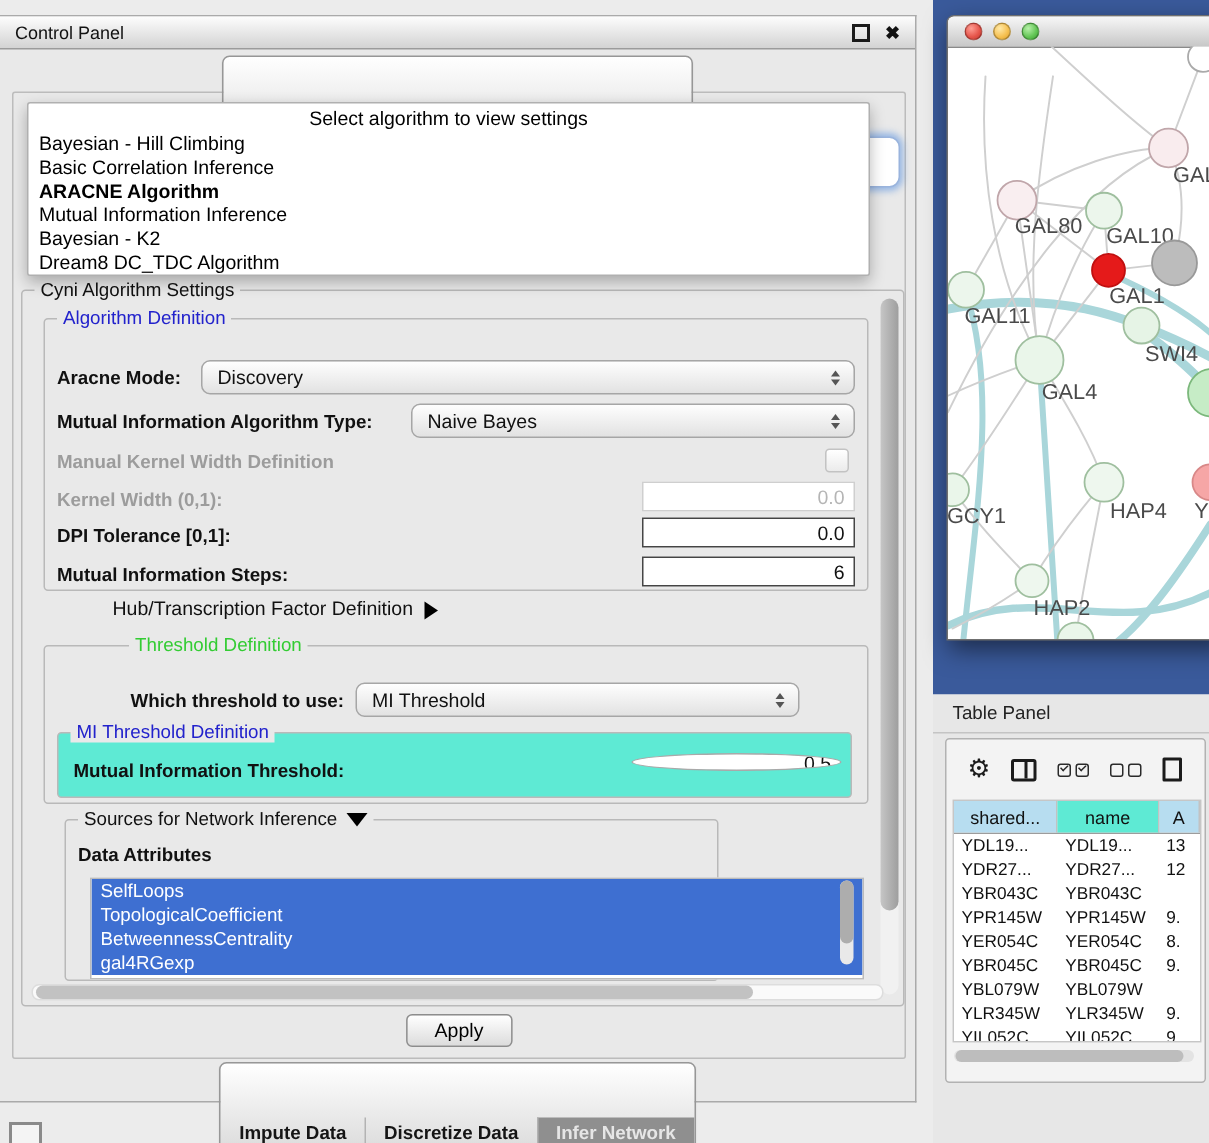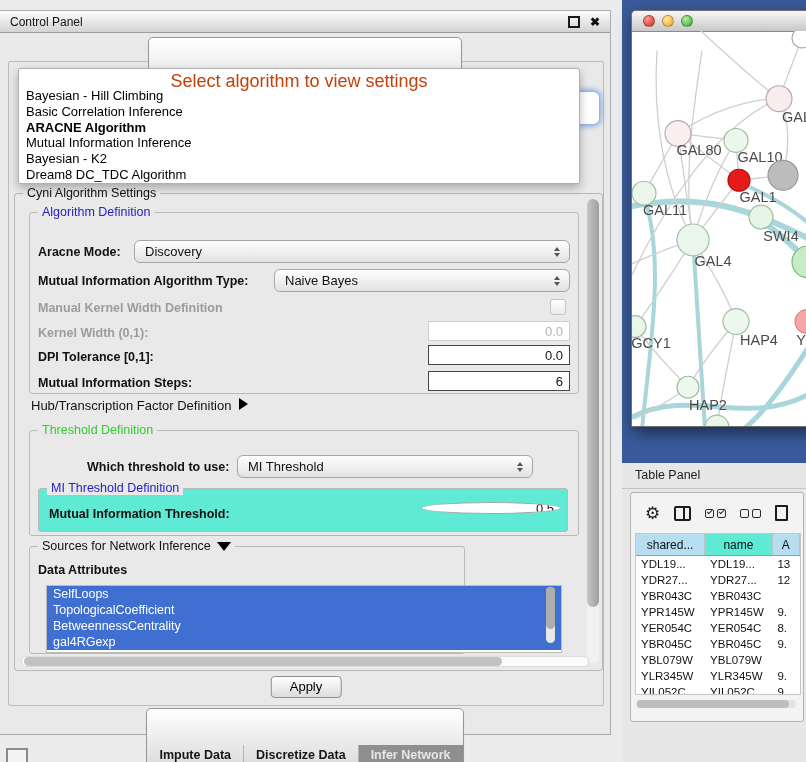--- a/index.html
+++ b/index.html
@@ -35,29 +35,29 @@
                   background:#fff;border:1px solid #9ab4dd;box-shadow:0 0 5px 2px rgba(92,146,224,.6);z-index:5;}
   .network-combo{position:absolute;left:36px;top:91px;width:524px;height:30px;border-radius:7px;
                  background:#fcfcfc;border:1px solid #c2c2c2;z-index:4;
                  display:flex;align-items:center;padding-left:14px;box-sizing:border-box;
                  font-size:13px;color:#c6c6c6;}
 
   
   .algo-popup{position:absolute;left:18px;top:57px;width:560px;height:114px;background:#fff;
               border:1px solid #b0b0b0;border-radius:2px;box-shadow:0 4px 10px rgba(0,0,0,.28);
               z-index:40;overflow:hidden;}
-  .pop-header{height:17px;text-align:center;color:#c2410c;font-size:18px;padding-top:2px;}
+  .pop-header{height:17px;text-align:center;color:#000000;font-size:13px;padding-top:2px;}
   .pop-item{height:15.8px;padding-left:7px;font-size:13px;color:#000;cursor:pointer;white-space:nowrap;}
   .pop-item.bold{font-weight:bold;}
 
   
   .groupbox{position:absolute;border:1px solid #b9b9b9;border-radius:3px;box-sizing:border-box;}
   .gtitle{position:absolute;top:-8px;left:8px;background:#e9e9e9;padding:0 4px;font-size:12.5px;white-space:nowrap;}
   .gtitle.blue{color:#2222cc;}
-  .gtitle.green{color:#33cc33;}
+  .gtitle.green{color:#33cc33;margin-left:48px;}
 
   .settings-group{left:5px;top:131px;width:589px;height:478px;}
   .vscroll{position:absolute;right:3px;top:5px;width:12px;height:464px;background:#f1f1f1;border-radius:6px;}
   .vscroll .thumb{position:absolute;left:0;top:0;width:12px;height:88%;border-radius:6px;
                   background:linear-gradient(90deg,#c6c6c6,#9e9e9e);cursor:pointer;}
 
   .lbl{position:absolute;font-size:12.5px;font-weight:bold;white-space:nowrap;}
   .lbl.dis{color:#9c9c9c;}
 
   .combo{position:absolute;height:23px;border:1px solid #a6a6a6;border-radius:6px;
@@ -71,21 +71,21 @@
             border-top:4.5px solid #555;}
 
   .tfield{position:absolute;height:20px;background:#fff;border:1px solid #454545;box-sizing:border-box;
           font-size:13px;text-align:right;padding:0 6px;font-family:"Liberation Sans",sans-serif;color:#111;}
   .tfield.dis{border:1px solid #cfcfcf;color:#b5b5b5;}
   .tfield.light{border:1px solid #a9a9a9;}
 
   .checkbox{position:absolute;width:14px;height:14px;border:1px solid #c3c3c3;border-radius:3px;
             background:linear-gradient(#ffffff,#ebebeb);}
 
-  .expander{position:absolute;font-size:13px;display:flex;align-items:flex-start;gap:8px;cursor:pointer;}
+  .expander{position:absolute;font-size:13px;display:flex;align-items:flex-end;gap:8px;cursor:pointer;margin-left:44px;}
   .tri-right{width:0;height:0;border-top:6px solid transparent;border-bottom:6px solid transparent;
              border-left:9px solid #000;display:inline-block;}
   .tri-down{width:0;height:0;border-left:7px solid transparent;border-right:7px solid transparent;
             border-top:9px solid #000;display:inline-block;margin-left:6px;vertical-align:middle;}
 
   .attr-list{position:absolute;left:16px;top:38px;width:514px;height:66px;background:#fff;
              border:1px solid #bbb;overflow:hidden;}
   .src-item{height:16px;line-height:16px;padding-left:6px;font-size:12.5px;color:#fff;
             background:#3e6fd1;cursor:pointer;white-space:nowrap;}
   .list-vscroll{position:absolute;right:1px;top:2px;width:9px;height:56px;border-radius:5px;background:#e9e9e9;}
@@ -251,21 +251,21 @@
               </span>
           </div>
 
           <div class="groupbox" style="left:8px;top:57px;width:530px;height:44px;background:#5eead4;">
             <span class="gtitle blue">MI Threshold Definition</span>
             <span class="lbl" style="left:10px;top:18px;">Mutual Information Threshold:</span>
             <input class="tfield light" style="left: 382px; top: 13px; width: 140px;" value="0.5">
           </div>
         </div>
 
-        <div class="groupbox" style="left:14px;top:352px;width:436px;height:108px;">
+        <div class="groupbox" style="left:28px;top:352px;width:436px;height:108px;">
           <span class="gtitle">
             <span>Sources for Network Inference</span><span class="tri-down"></span>
           </span>
           <span class="lbl" style="left:8px;top:16px;">Data Attributes</span>
           <div class="attr-list" id="attr-list">
               <div class="src-item" style="background: rgb(62, 111, 209);">SelfLoops</div>
               <div class="src-item" style="background: rgb(62, 111, 209);">TopologicalCoefficient</div>
               <div class="src-item" style="background: rgb(62, 111, 209);">BetweennessCentrality</div>
               <div class="src-item" style="background: rgb(62, 111, 209);">gal4RGexp</div>
             </div>

